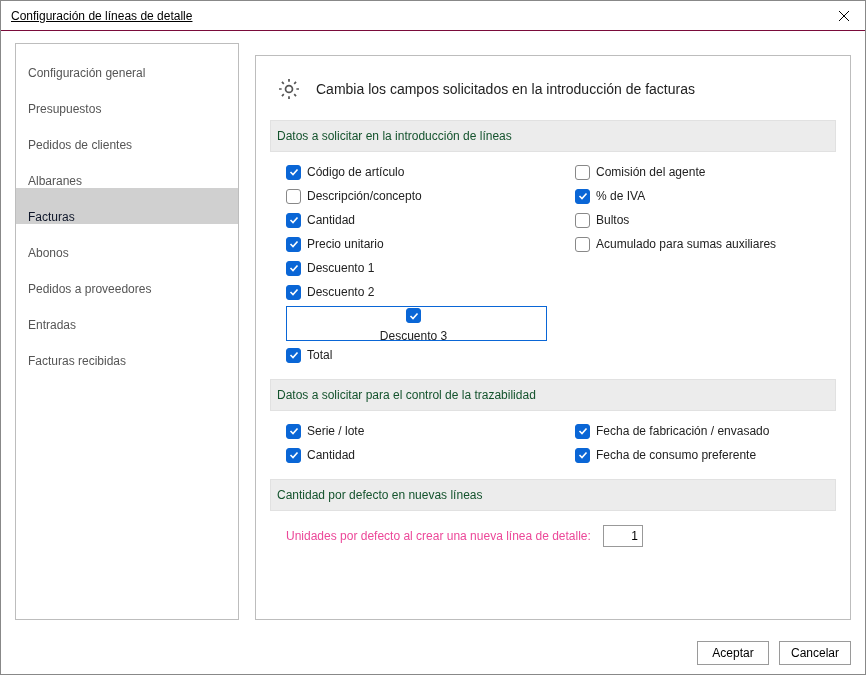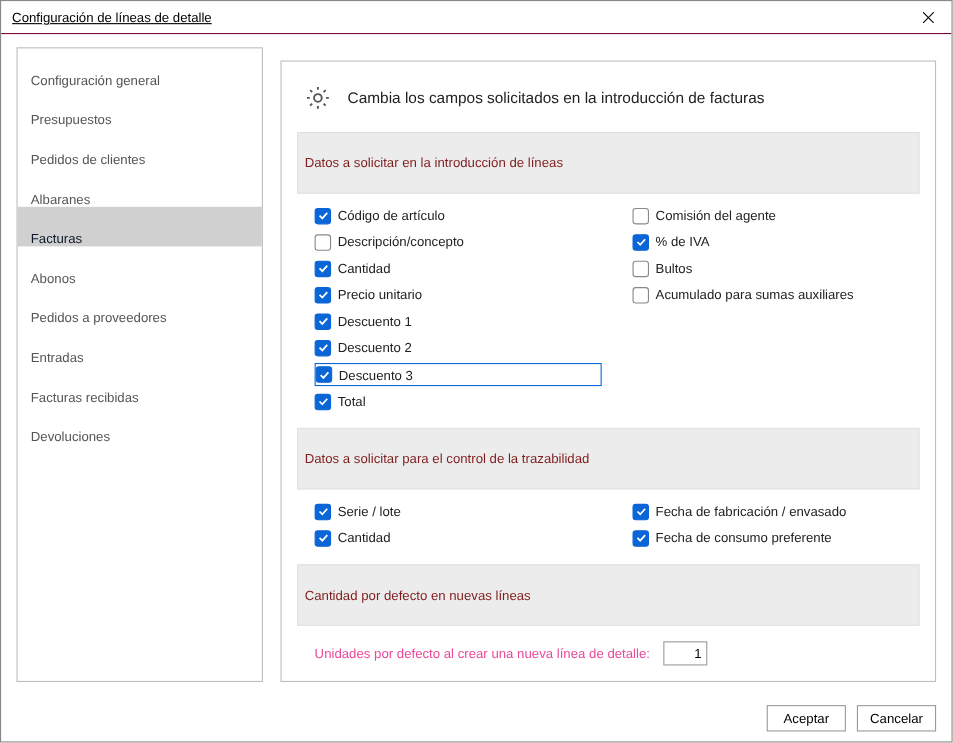--- a/index.html
+++ b/index.html
@@ -11,31 +11,31 @@
   .titlebar .close svg { width: 10px; height: 10px; }
   
   .client { position: absolute; top: 30px; left: 0; right: 0; bottom: 42px; padding: 12px 14px; display: flex; gap: 16px; }
   .sidebar { width: 224px; border: 1px solid #bdbdbd; background: #fff; }
   .sidebar-item { height: 36px; display: flex; align-items: flex-end; padding-left: 12px; color: #555; cursor: pointer; }
   .sidebar-item.selected { background: #d0d0d0; color: #0f172a; }
   .content { flex: 1; border: 1px solid #bdbdbd; padding: 14px 14px 10px 14px; margin-top: 12px; }
   .heading-row { display: flex; align-items: center; gap: 14px; margin: 6px 0 18px 6px; }
   .heading-row .icon { width: 26px; height: 26px; }
   .heading-row .heading { font-size: 14px; color: #222; }
-  .section-title { background: #ececec; border: 1px solid #e1e1e1; padding: 20px 6px; color: #7f1d1d; margin-bottom: 10px; }
+  .section-title { background: #ececec; border: 1px solid #e1e1e1; padding: 8px 6px; color: #14532d; margin-bottom: 10px; }
   .section-body { padding: 0 0 14px 16px; }
   .grid2 { display: grid; grid-template-columns: 1fr 1fr; column-gap: 10px; row-gap: 4px; gap: 28px; }
   .col { display: flex; flex-direction: column; gap: 4px; }
   .chk { display: flex; align-items: center; gap: 6px; height: 20px; }
   .chk .box { width: 15px; height: 15px; border: 1px solid #888; border-radius: 3px; background: #fff; display: flex; align-items: center; justify-content: center; flex-shrink: 0; }
   .chk .box.checked { background: #0a66d6; border-color: #0a66d6; }
   .chk .box.checked svg { width: 10px; height: 10px; display: block; }
   .chk .box:not(.checked) svg { display: none; }
   .chk .lbl { color: #222; }
-  .chk.highlight { border: 1px solid #0a66d6; padding: 1px 6px 1px 0; border-radius: 0; height: 21px; }
+  .chk.highlight { border: 1px solid #0a66d6; padding: 1px 6px 1px 0; border-radius: 0; height: 35px; flex-direction: column; }
   .default-row { display: flex; align-items: center; gap: 12px; padding: 4px 0 0 16px; }
   .default-row .label { color: #ec4899; }
   .default-row input { width: 40px; height: 22px; border: 1px solid #999; text-align: right; padding-right: 4px; font-size: 12px; }
   
   .footer { position: absolute; bottom: 0; left: 0; right: 0; height: 42px; display: flex; justify-content: flex-end; align-items: center; gap: 10px; padding-right: 14px; }
   .footer button { width: 72px; height: 24px; border: 1px solid #9a9a9a; background: #fff; cursor: pointer; font-size: 12px; color: #000000; }
 </style>
 </head>
 <body>
 
@@ -71,23 +71,20 @@
       </div>
       <div class="sidebar-item">
         <span>Pedidos a proveedores</span>
       </div>
       <div class="sidebar-item">
         <span>Entradas</span>
       </div>
       <div class="sidebar-item">
         <span>Facturas recibidas</span>
       </div>
-      <div class="sidebar-item">
-        <span>Devoluciones</span>
-      </div>
     </div>
 
   <div class="content">
     <div class="heading-row">
       <span class="icon">
         <svg viewBox="0 0 24 24" fill="none" stroke="#555" stroke-width="1.6">
           <circle cx="12" cy="12" r="3.2"></circle>
           <path d="M12 2.8v2.4M12 18.8v2.4M21.2 12h-2.4M5.2 12H2.8M18.5 5.5l-1.7 1.7M7.2 16.8l-1.7 1.7M18.5 18.5l-1.7-1.7M7.2 7.2 5.5 5.5"></path>
         </svg>
       </span>

